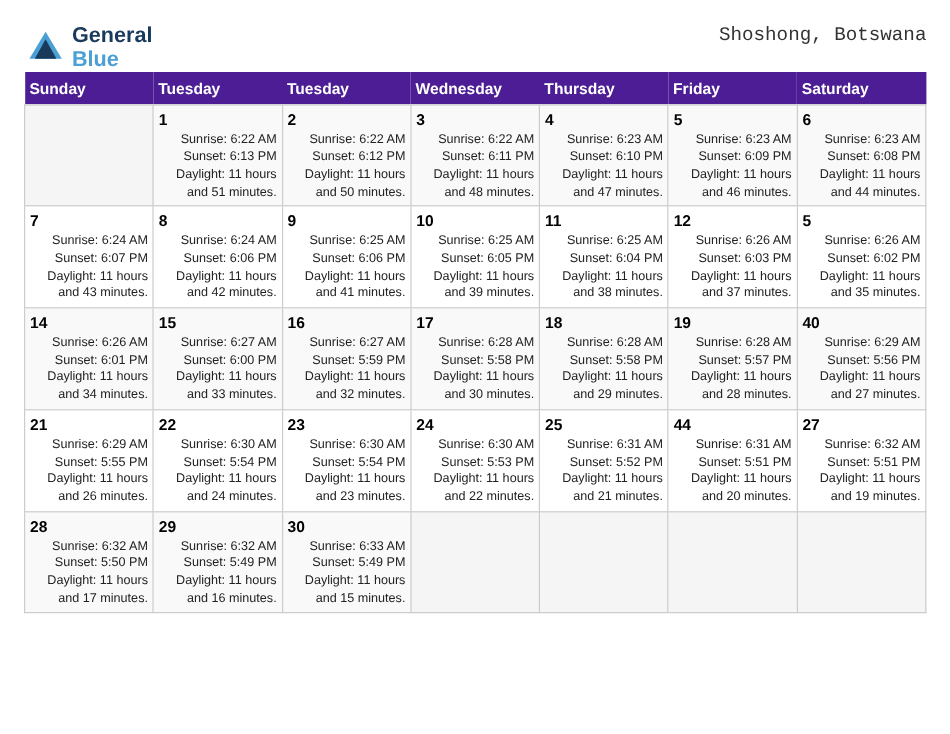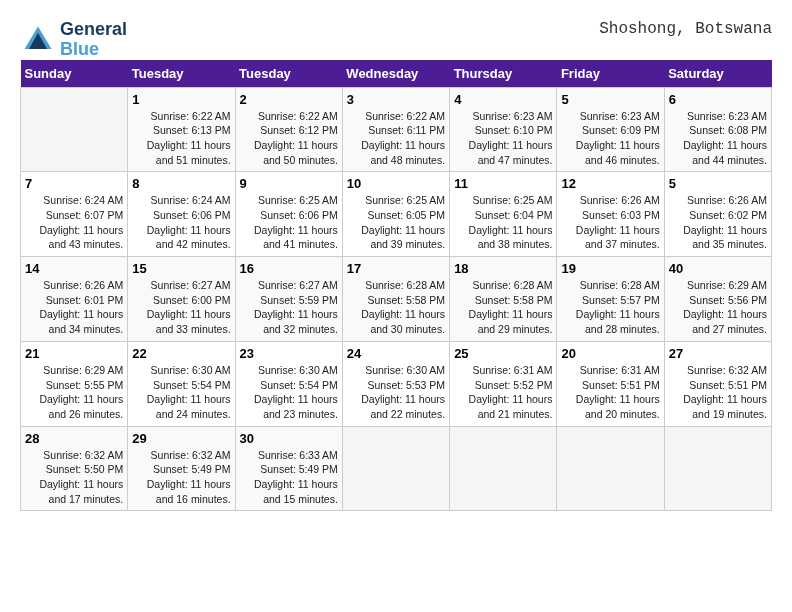--- a/index.html
+++ b/index.html
@@ -224,21 +224,21 @@
         </td>
         <td>
           <div class="day-number">24</div>
           <div class="day-info">Sunrise: 6:30 AM<br>Sunset: 5:53 PM<br>Daylight: 11 hours and 22 minutes.</div>
         </td>
         <td>
           <div class="day-number">25</div>
           <div class="day-info">Sunrise: 6:31 AM<br>Sunset: 5:52 PM<br>Daylight: 11 hours and 21 minutes.</div>
         </td>
         <td>
-          <div class="day-number">20</div>
+          <div class="day-number">44</div>
           <div class="day-info">Sunrise: 6:31 AM<br>Sunset: 5:51 PM<br>Daylight: 11 hours and 20 minutes.</div>
         </td>
         <td>
           <div class="day-number">27</div>
           <div class="day-info">Sunrise: 6:32 AM<br>Sunset: 5:51 PM<br>Daylight: 11 hours and 19 minutes.</div>
         </td>
       </tr>
       <tr>
         <td>
           <div class="day-number">28</div>

